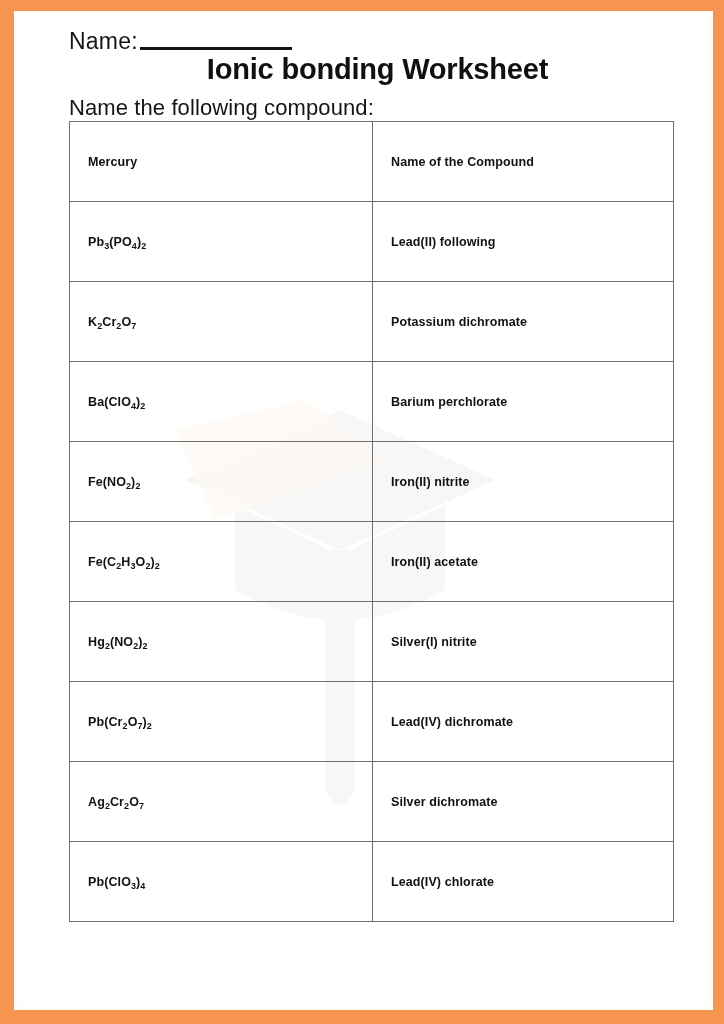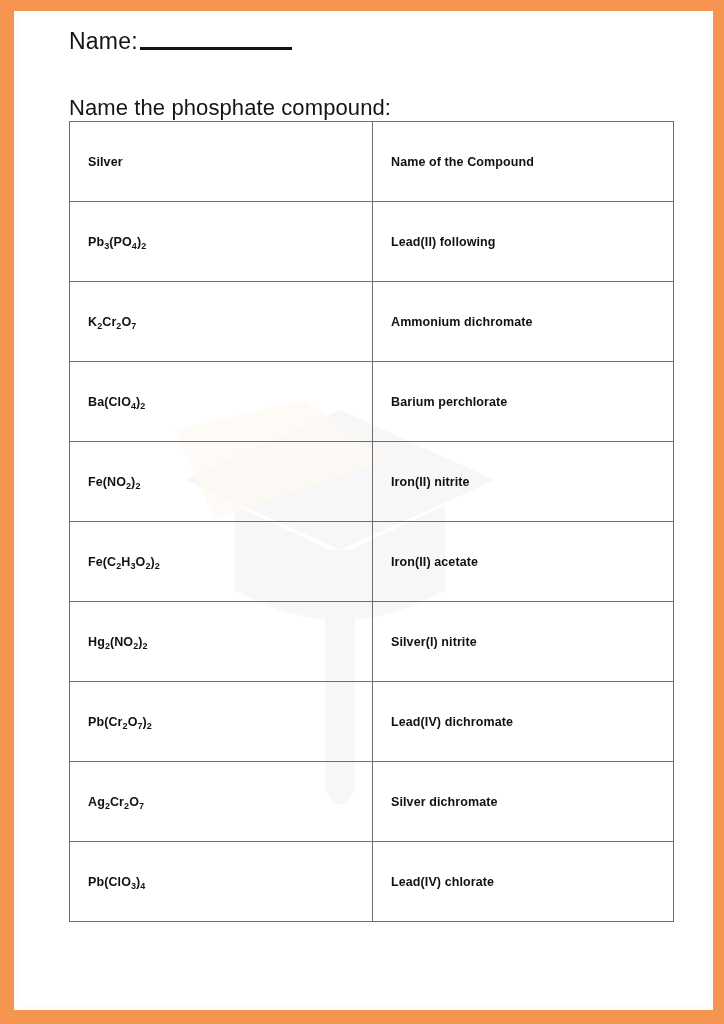--- a/index.html
+++ b/index.html
@@ -163,40 +163,41 @@
     </g>
   </svg>
 
   <div class="sheet">
 
     <div class="name-line">
       <span class="name-label">Name:</span>
       <span class="name-blank"></span>
     </div>
 
-
-    <div class="instruction">Name the phosphate compound:</div>
+    <div class="worksheet-title">Ionic bonding Worksheet</div>
+
+    <div class="instruction">Name the following compound:</div>
 
     <table class="wtable">
       <colgroup>
         <col class="col-formula">
         <col class="col-name">
       </colgroup>
       <tbody>
         <tr>
-          <td>Silver</td>
+          <td>Mercury</td>
           <td>Name of the Compound</td>
         </tr>
       <tr>
             <td>Pb<sub>3</sub>(PO<sub>4</sub>)<sub>2</sub></td>
             <td>Lead(II) following</td>
           </tr>
           <tr>
             <td>K<sub>2</sub>Cr<sub>2</sub>O<sub>7</sub></td>
-            <td>Ammonium dichromate</td>
+            <td>Potassium dichromate</td>
           </tr>
           <tr>
             <td>Ba(ClO<sub>4</sub>)<sub>2</sub></td>
             <td>Barium perchlorate</td>
           </tr>
           <tr>
             <td>Fe(NO<sub>2</sub>)<sub>2</sub></td>
             <td>Iron(II) nitrite</td>
           </tr>
           <tr>

